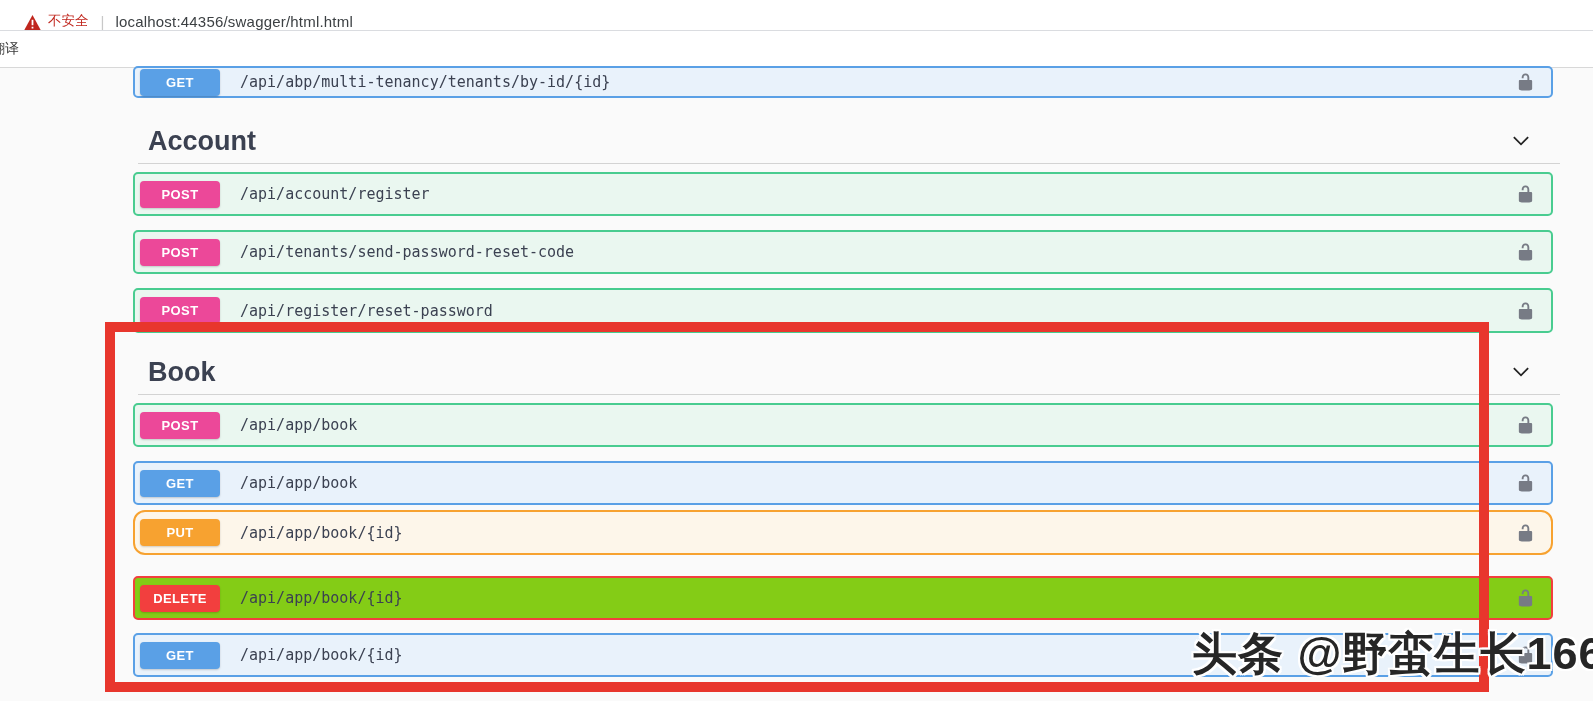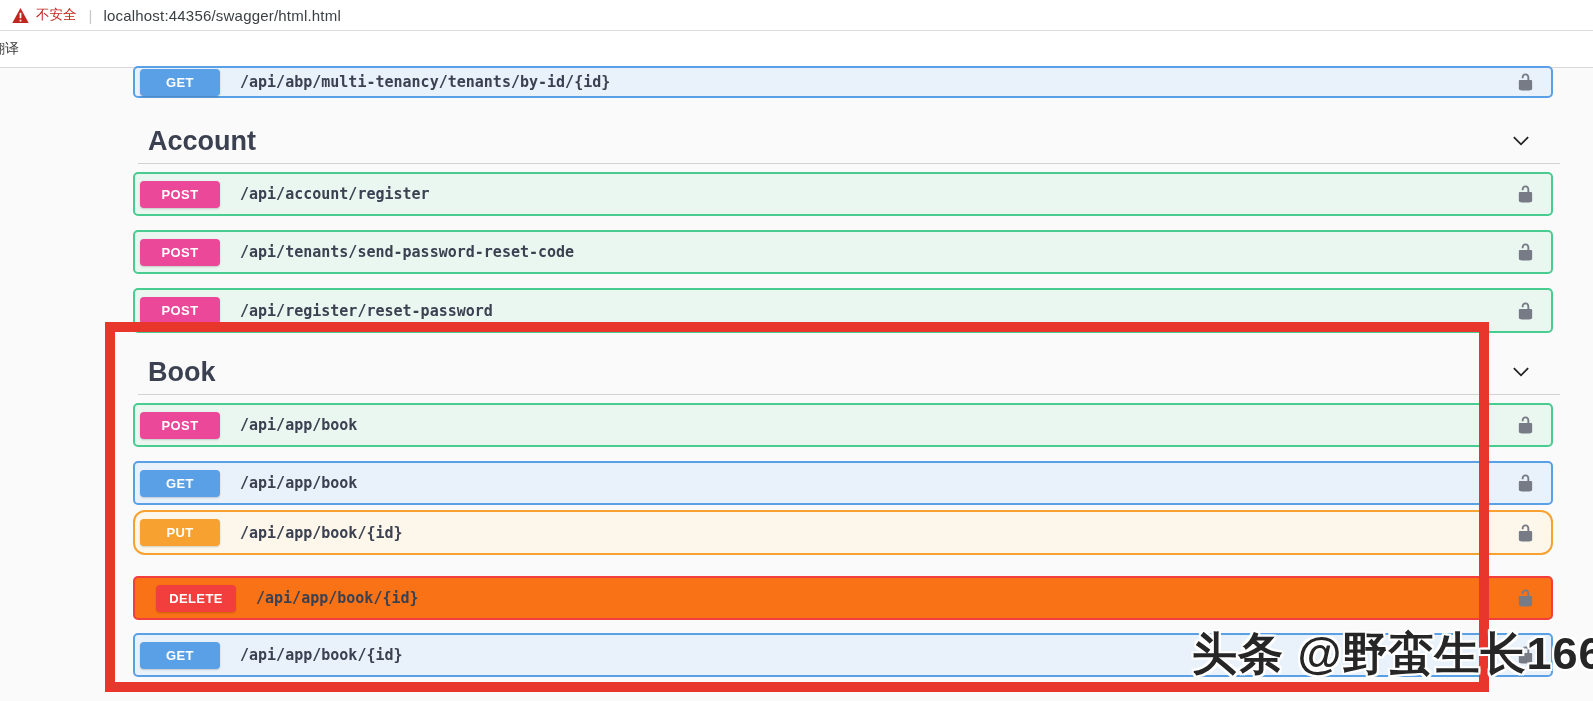--- a/index.html
+++ b/index.html
@@ -3,21 +3,21 @@
 <meta charset="utf-8">
 <style>
   html,body{margin:0;padding:0;}
   body{
     width:1593px;height:701px;overflow:hidden;background:#fafafa;
     font-family:"Liberation Sans",sans-serif;
   }
   
   .addr-bar{
     height:30px;background:#ffffff;border-bottom:1px solid #dadce0;
-    display:flex;align-items:center;padding-left:12px;
+    display:flex;align-items:flex-end;padding-left:24px;
   }
   .warn-icon{display:flex;align-items:center;margin-right:7px;}
   .sec-label{color:#c0261d;font-size:13.5px;}
   .sep{color:#c8c8c8;font-size:15px;margin:0 11px 0 12px;}
   .url{color:#3c4043;font-size:15px;letter-spacing:.2px;}
   .translate-bar{
     height:36px;background:#ffffff;border-bottom:1px solid #d8d8d8;
     display:flex;align-items:center;overflow:hidden;
   }
   .translate-label{font-size:14px;color:#3a3a3a;margin-left:-9px;}
@@ -32,34 +32,34 @@
   }
   .chev{position:absolute;right:28px;top:10px;}
   .op{
     position:absolute;left:133px;width:1420px;height:44px;
     border-radius:5px;display:flex;align-items:center;box-sizing:border-box;
     cursor:pointer;
   }
   .op-get{background:#e9f2fb;border:2px solid #5aa0e6;}
   .op-post{background:#eaf7f0;border:2px solid #49cc90;}
   .op-put{background:#fdf6ea;border:2px solid #f7a230;}
-  .op-delete{background:#f97316;border:2px solid #f23f3e;padding-left:16px;}
+  .op-delete{background:#84cc16;border:2px solid #f23f3e;}
   .badge{
     flex:0 0 80px;width:80px;height:27px;margin-left:5px;border-radius:4px;
     color:#fff;font-size:13px;font-weight:700;letter-spacing:.4px;
     display:flex;align-items:center;justify-content:center;
     box-shadow:0 1px 2px rgba(0,0,0,.18);
   }
   .op-get .badge{background:#5aa0e6;text-align:center;}
   .op-post .badge{background:#ec4899;text-align:center;}
   .op-put .badge{background:#f7a230;}
   .op-delete .badge{background:#f23f3e;}
   .path{
     margin-left:20px;font-family:"DejaVu Sans Mono",monospace;
-    font-size:15px;font-weight:700;color:#3b4151;white-space:nowrap;
+    font-size:15px;font-weight:400;color:#3b4151;white-space:nowrap;
   }
   .lock{position:absolute;right:16px;top:50%;transform:translateY(-50%);display:flex;}
   
   .annotation-rect{
     position:absolute;left:105px;top:254px;width:1384px;height:370px;
     border:10px solid #e8362d;box-sizing:border-box;z-index:20;pointer-events:none;
   }
   .watermark{
     position:absolute;left:1192px;top:556px;z-index:30;white-space:nowrap;
     font-size:45px;font-weight:700;color:#262626;letter-spacing:1px;

